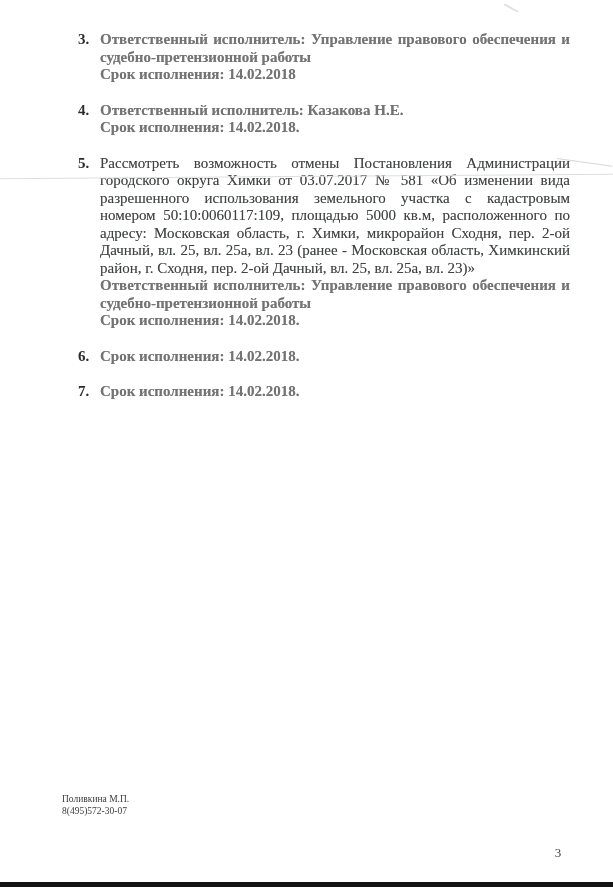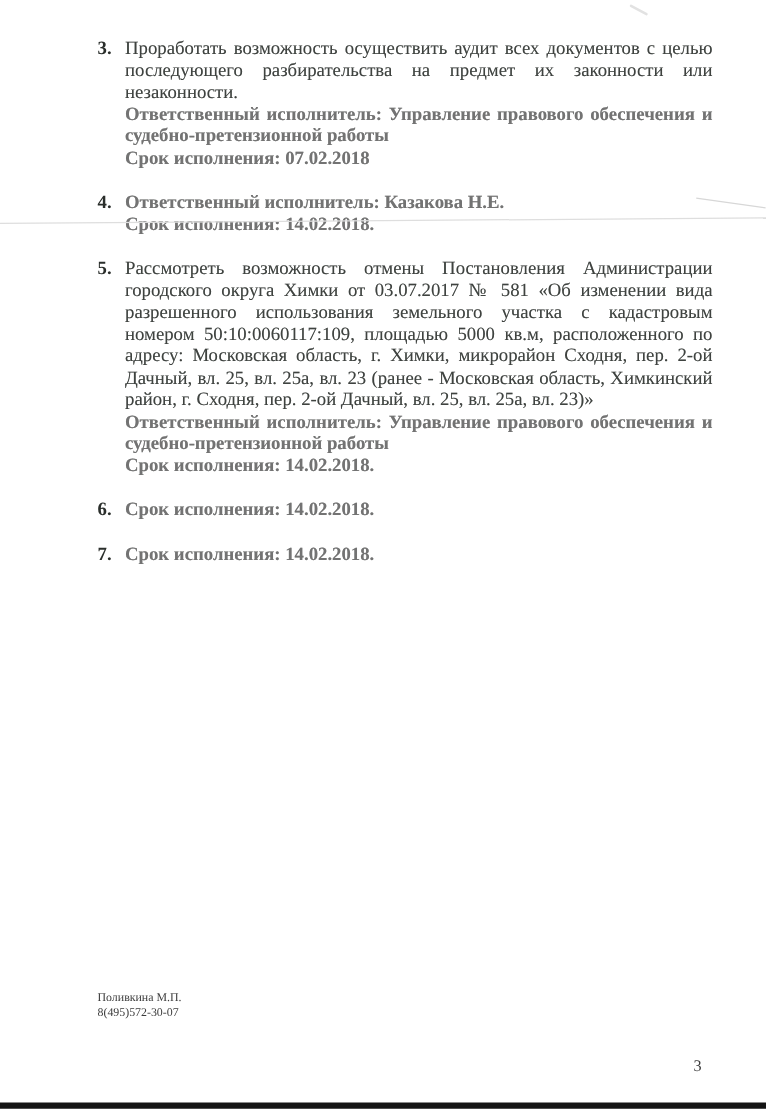--- a/index.html
+++ b/index.html
@@ -47,21 +47,21 @@
     text-shadow: 0 0 0.4px rgba(40,45,42,0.35);
   }
   .item-resp, .item-deadline {
     font-weight: bold;
     text-align: justify;
     color: #737373;
     text-shadow: 0 0 0.4px rgba(20,25,22,0.3);
   }
   .footer {
     position: absolute;
-    left: 78px;
+    left: 62px;
     top: 793px;
     font-size: 9.5px;
     line-height: 12px;
     color: #3c3c3c;
   }
   .page-number {
     position: absolute;
     left: 548px;
     top: 845px;
     width: 20px;
@@ -109,23 +109,22 @@
   }
 </style>
 </head>
 <body>
 
 <div class="doc-content">
 
   <div class="item">
     <span class="item-num">3.</span>
     <div class="item-body">
-      <p class="item-text">Проработать возможность осуществить аудит всех документов с целью последующего разбирательства на предмет их законности или незаконности.</p>
       <p class="item-resp">Ответственный исполнитель: Управление правового обеспечения и судебно-претензионной работы</p>
-      <p class="item-deadline">Срок исполнения: 07.02.2018</p>
+      <p class="item-deadline">Срок исполнения: 14.02.2018</p>
     </div>
   </div>
 
   <div class="item">
     <span class="item-num">4.</span>
     <div class="item-body">
       <p class="item-resp">Ответственный исполнитель: Казакова Н.Е.</p>
       <p class="item-deadline">Срок исполнения: 14.02.2018.</p>
     </div>
   </div>

